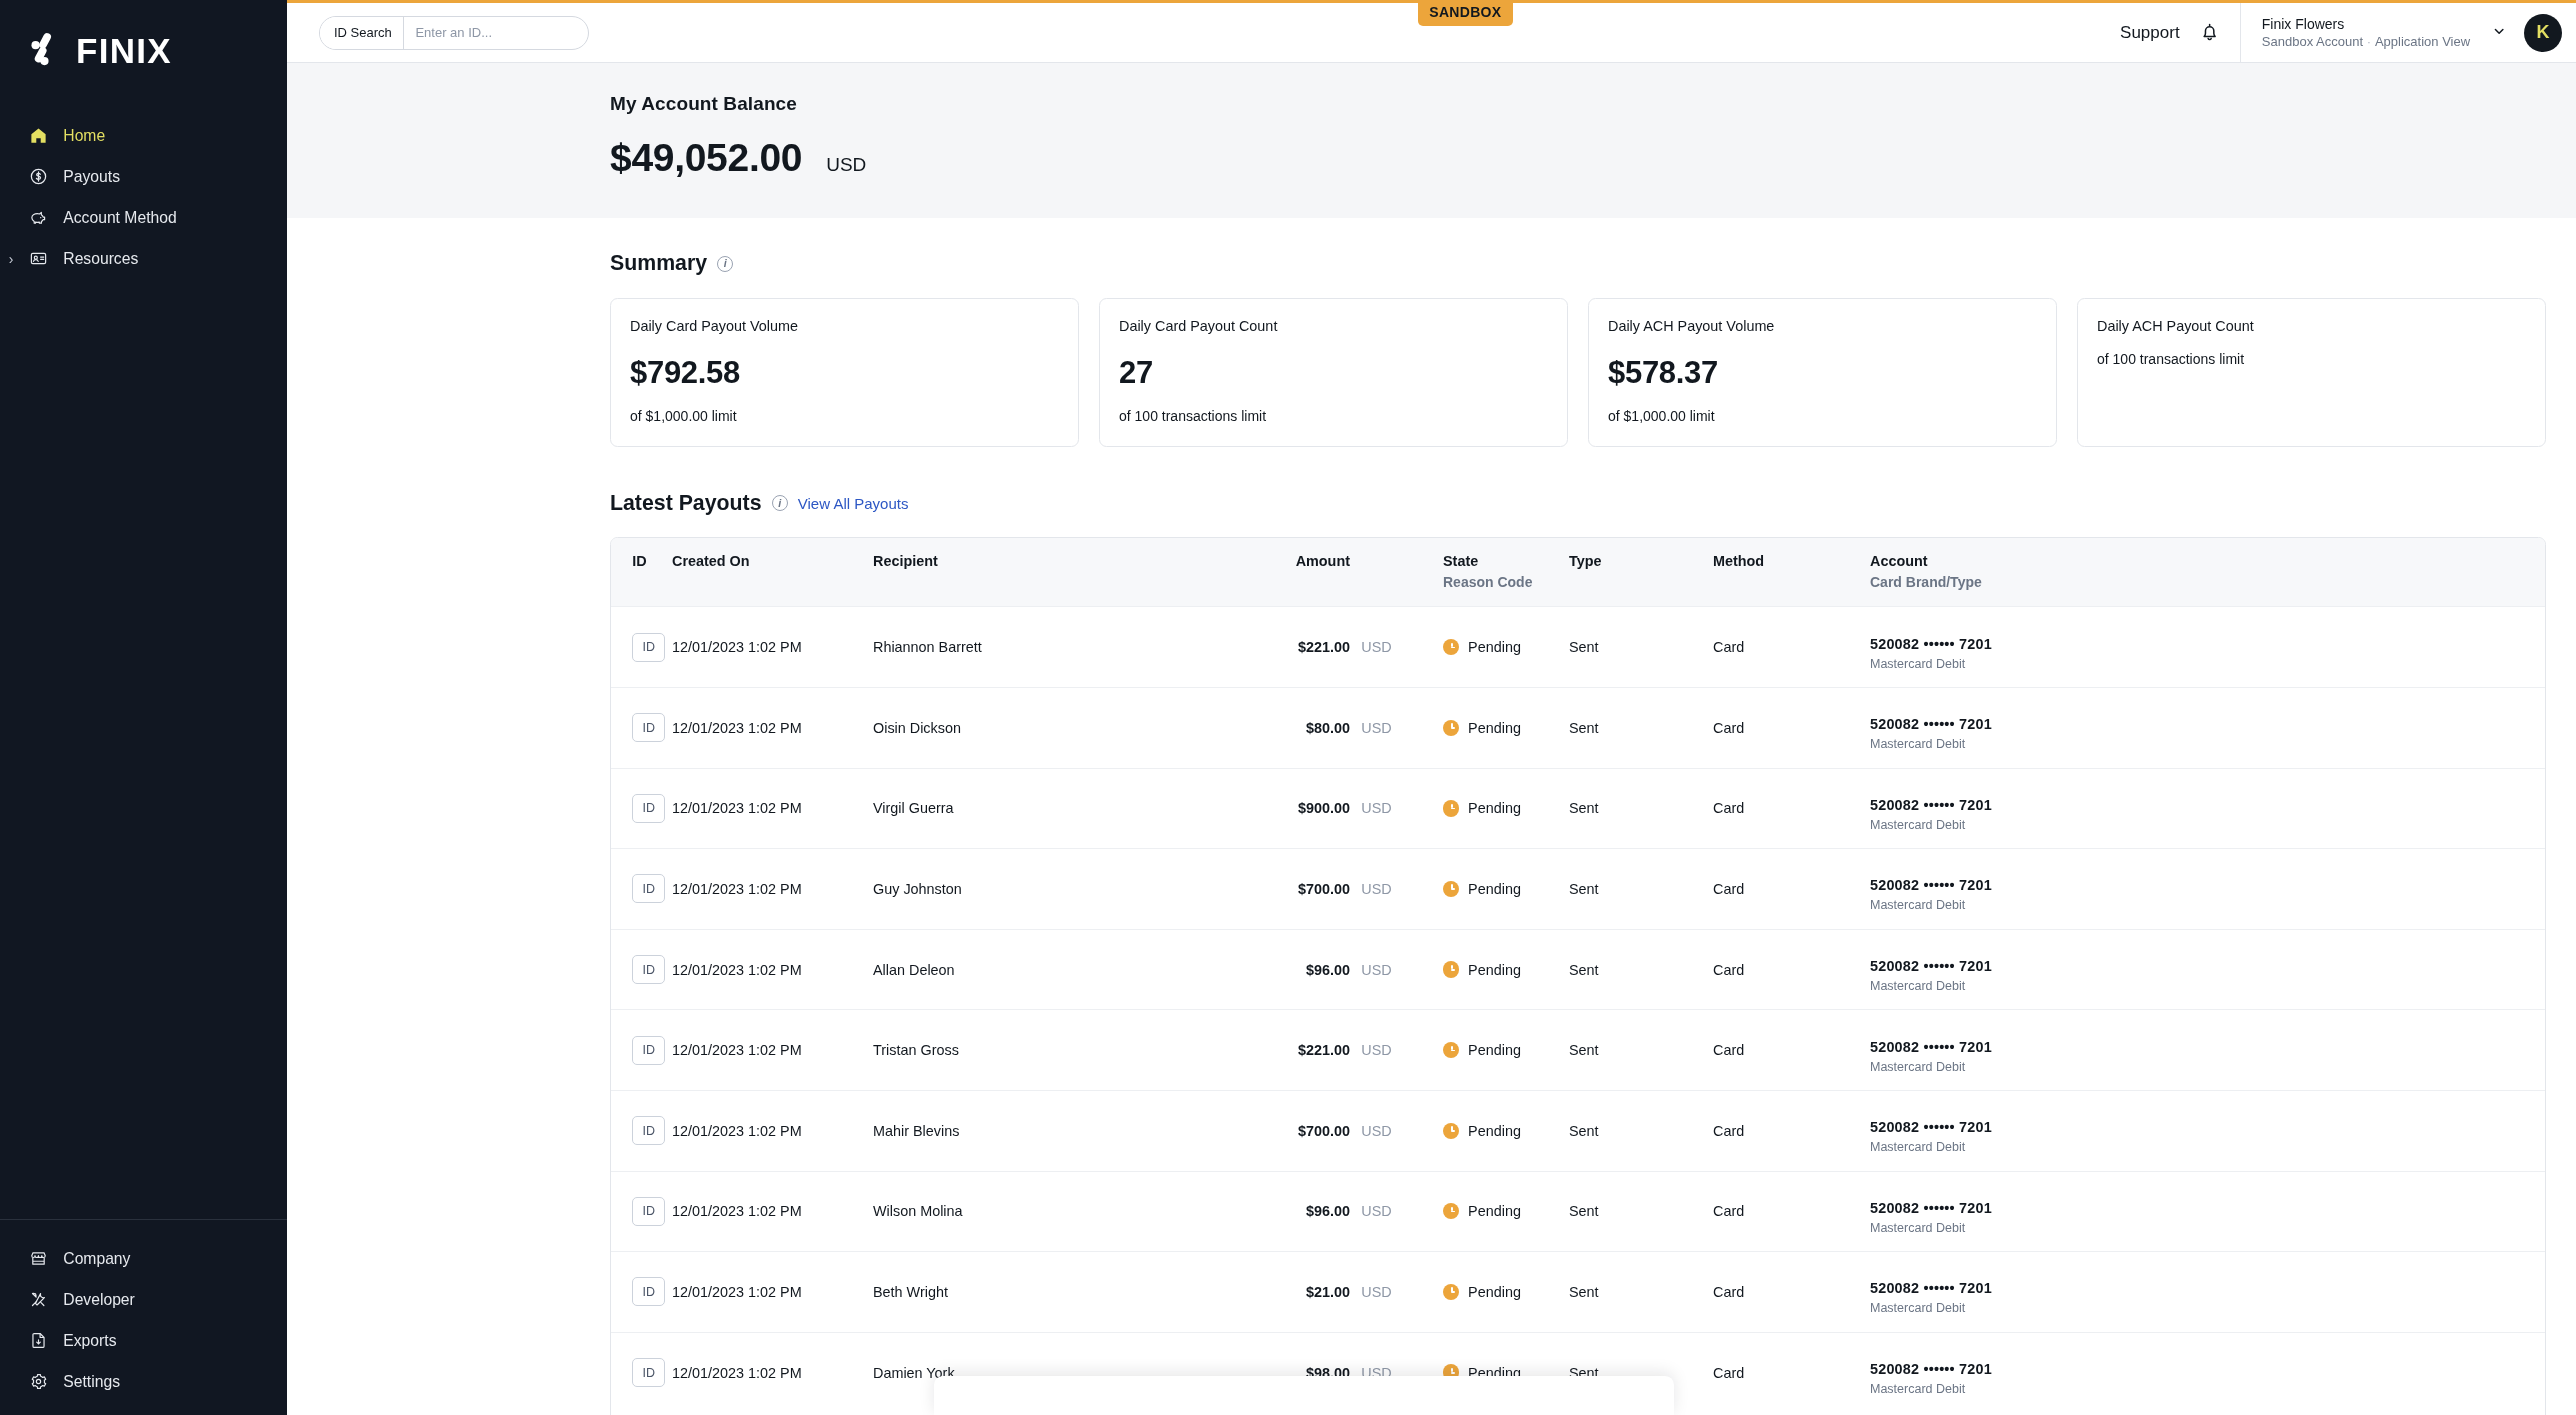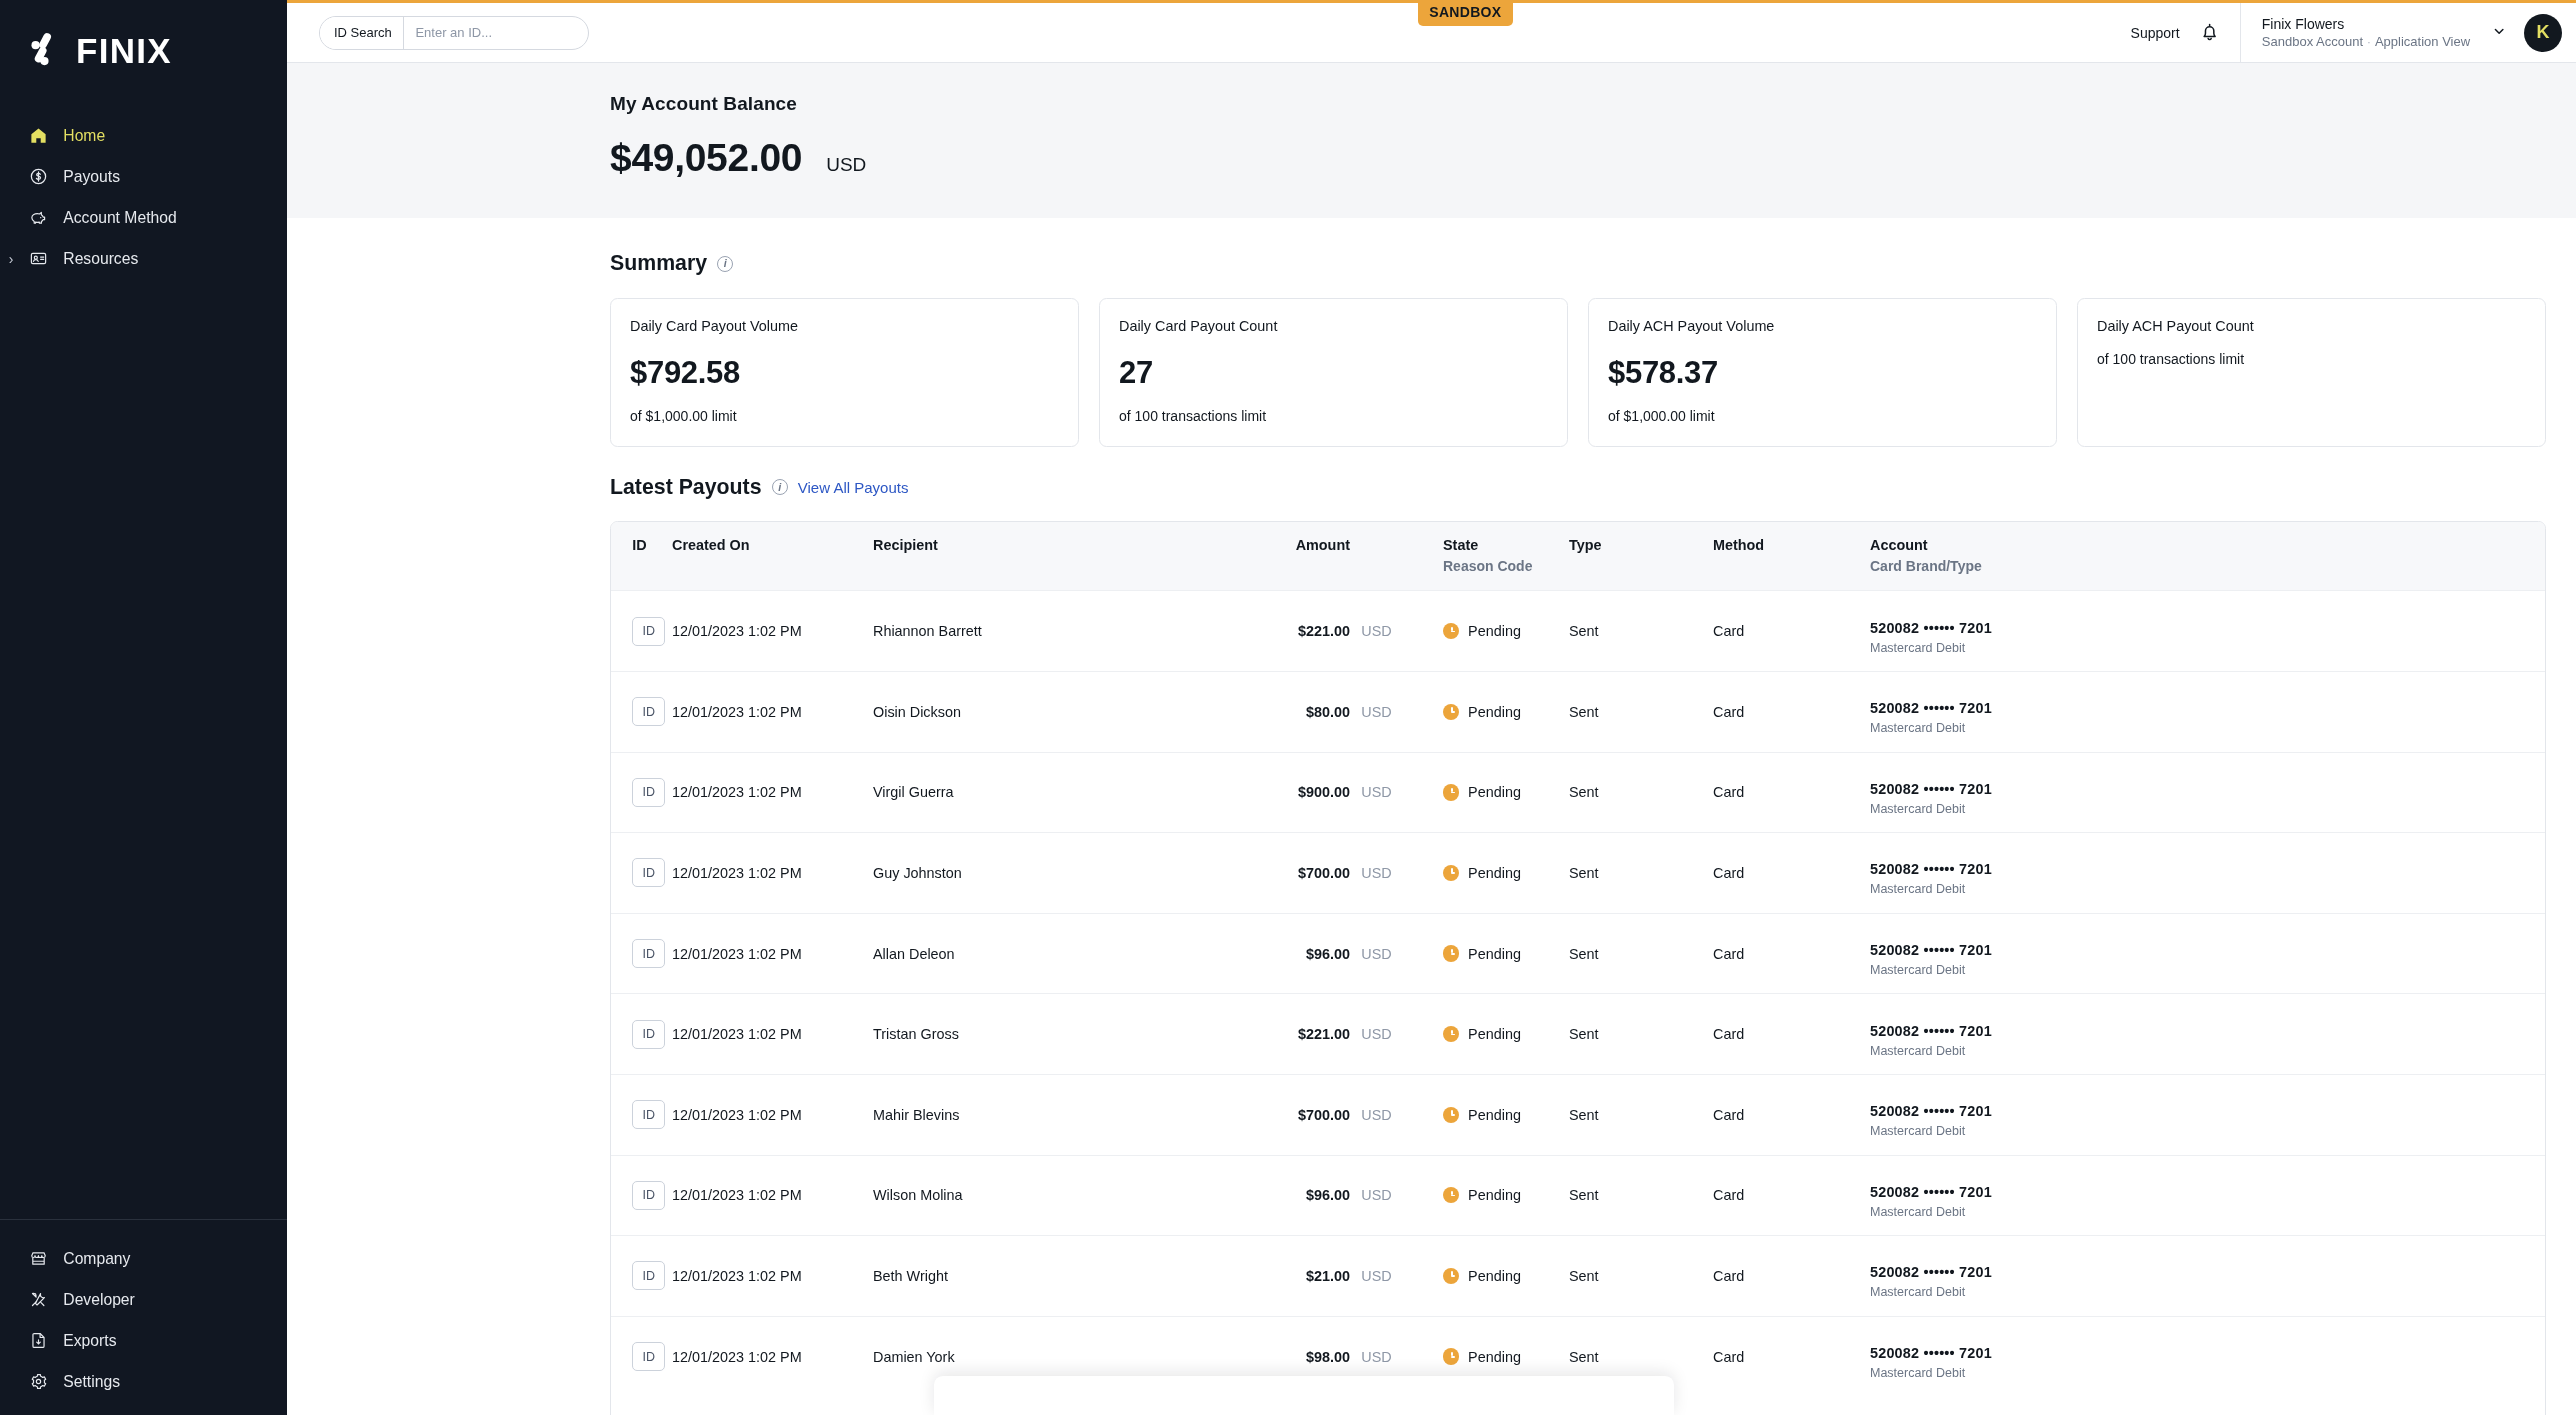--- a/index.html
+++ b/index.html
@@ -66,21 +66,21 @@
     border-right:0.6px solid #d5d9e0; white-space:nowrap;
   }
   #search-field{ flex:1; display:flex; align-items:center; padding:0 10px 0 11.3px; }
   #search-input{
     border:0; outline:0; flex:1; font-size:13px; color:#12181f;
     font-family:"Liberation Sans", sans-serif; background:transparent;
   }
   #search-input::placeholder{ color:#8e97a6; }
 
   #topbar-right{ margin-left:auto; display:flex; align-items:center; height:100%; }
-  #support-link{ font-size:14px; color:#12181f; cursor:pointer; }
+  #support-link{ font-size:17px; color:#12181f; cursor:pointer; }
   #bell-btn{ margin-left:19px; cursor:pointer; display:flex; align-items:center;}
   #acct-divider{ width:0.6px; height:60px; background:#e3e6eb; margin-left:20px; }
   #acct{
     display:flex; align-items:center; gap:21.3px;
     padding:0 16.3px 0 21.3px; cursor:pointer; height:100%;
   }
   #acct-text{ line-height:1.34; }
   #acct-name{ font-size:14px; color:#12181f; }
   #acct-sub{ font-size:13px; color:#6b7585; }
   #acct-sub .dot{ color:#b3bac6; padding:0 3.8px; }
@@ -117,21 +117,21 @@
     display:flex; gap:20px; padding:0 30px 0 323px; margin-top:21.3px;
   }
   .card{
     flex:1; background:#fff; border:0.6px solid #e3e6eb; border-radius:7.5px;
     padding:19px 19px 21.3px 19px; min-height:147px;
   }
   .card-label{ font-size:14.4px; color:#12181f; }
   .card-value{ font-size:31px; font-weight:bold; margin-top:21.3px; letter-spacing:-0.3px; }
   .card-sub{ font-size:14px; color:#12181f; margin-top:17.6px; }
 
-  #payouts-head{ margin-top:28px; }
+  #payouts-head{ margin-top:44px; }
   #table-wrap{
     margin:21.3px 30px 0 323px;
     border:0.6px solid #e3e6eb; border-radius:7.5px; overflow:hidden; background:#fff;
   }
   table{ width:100%; border-collapse:collapse; }
   thead tr{ background:#f7f8fa; }
   th{
     text-align:left; font-size:14.4px; font-weight:bold; color:#12181f;
     padding:15px 0 16.3px 0; vertical-align:top;
   }

